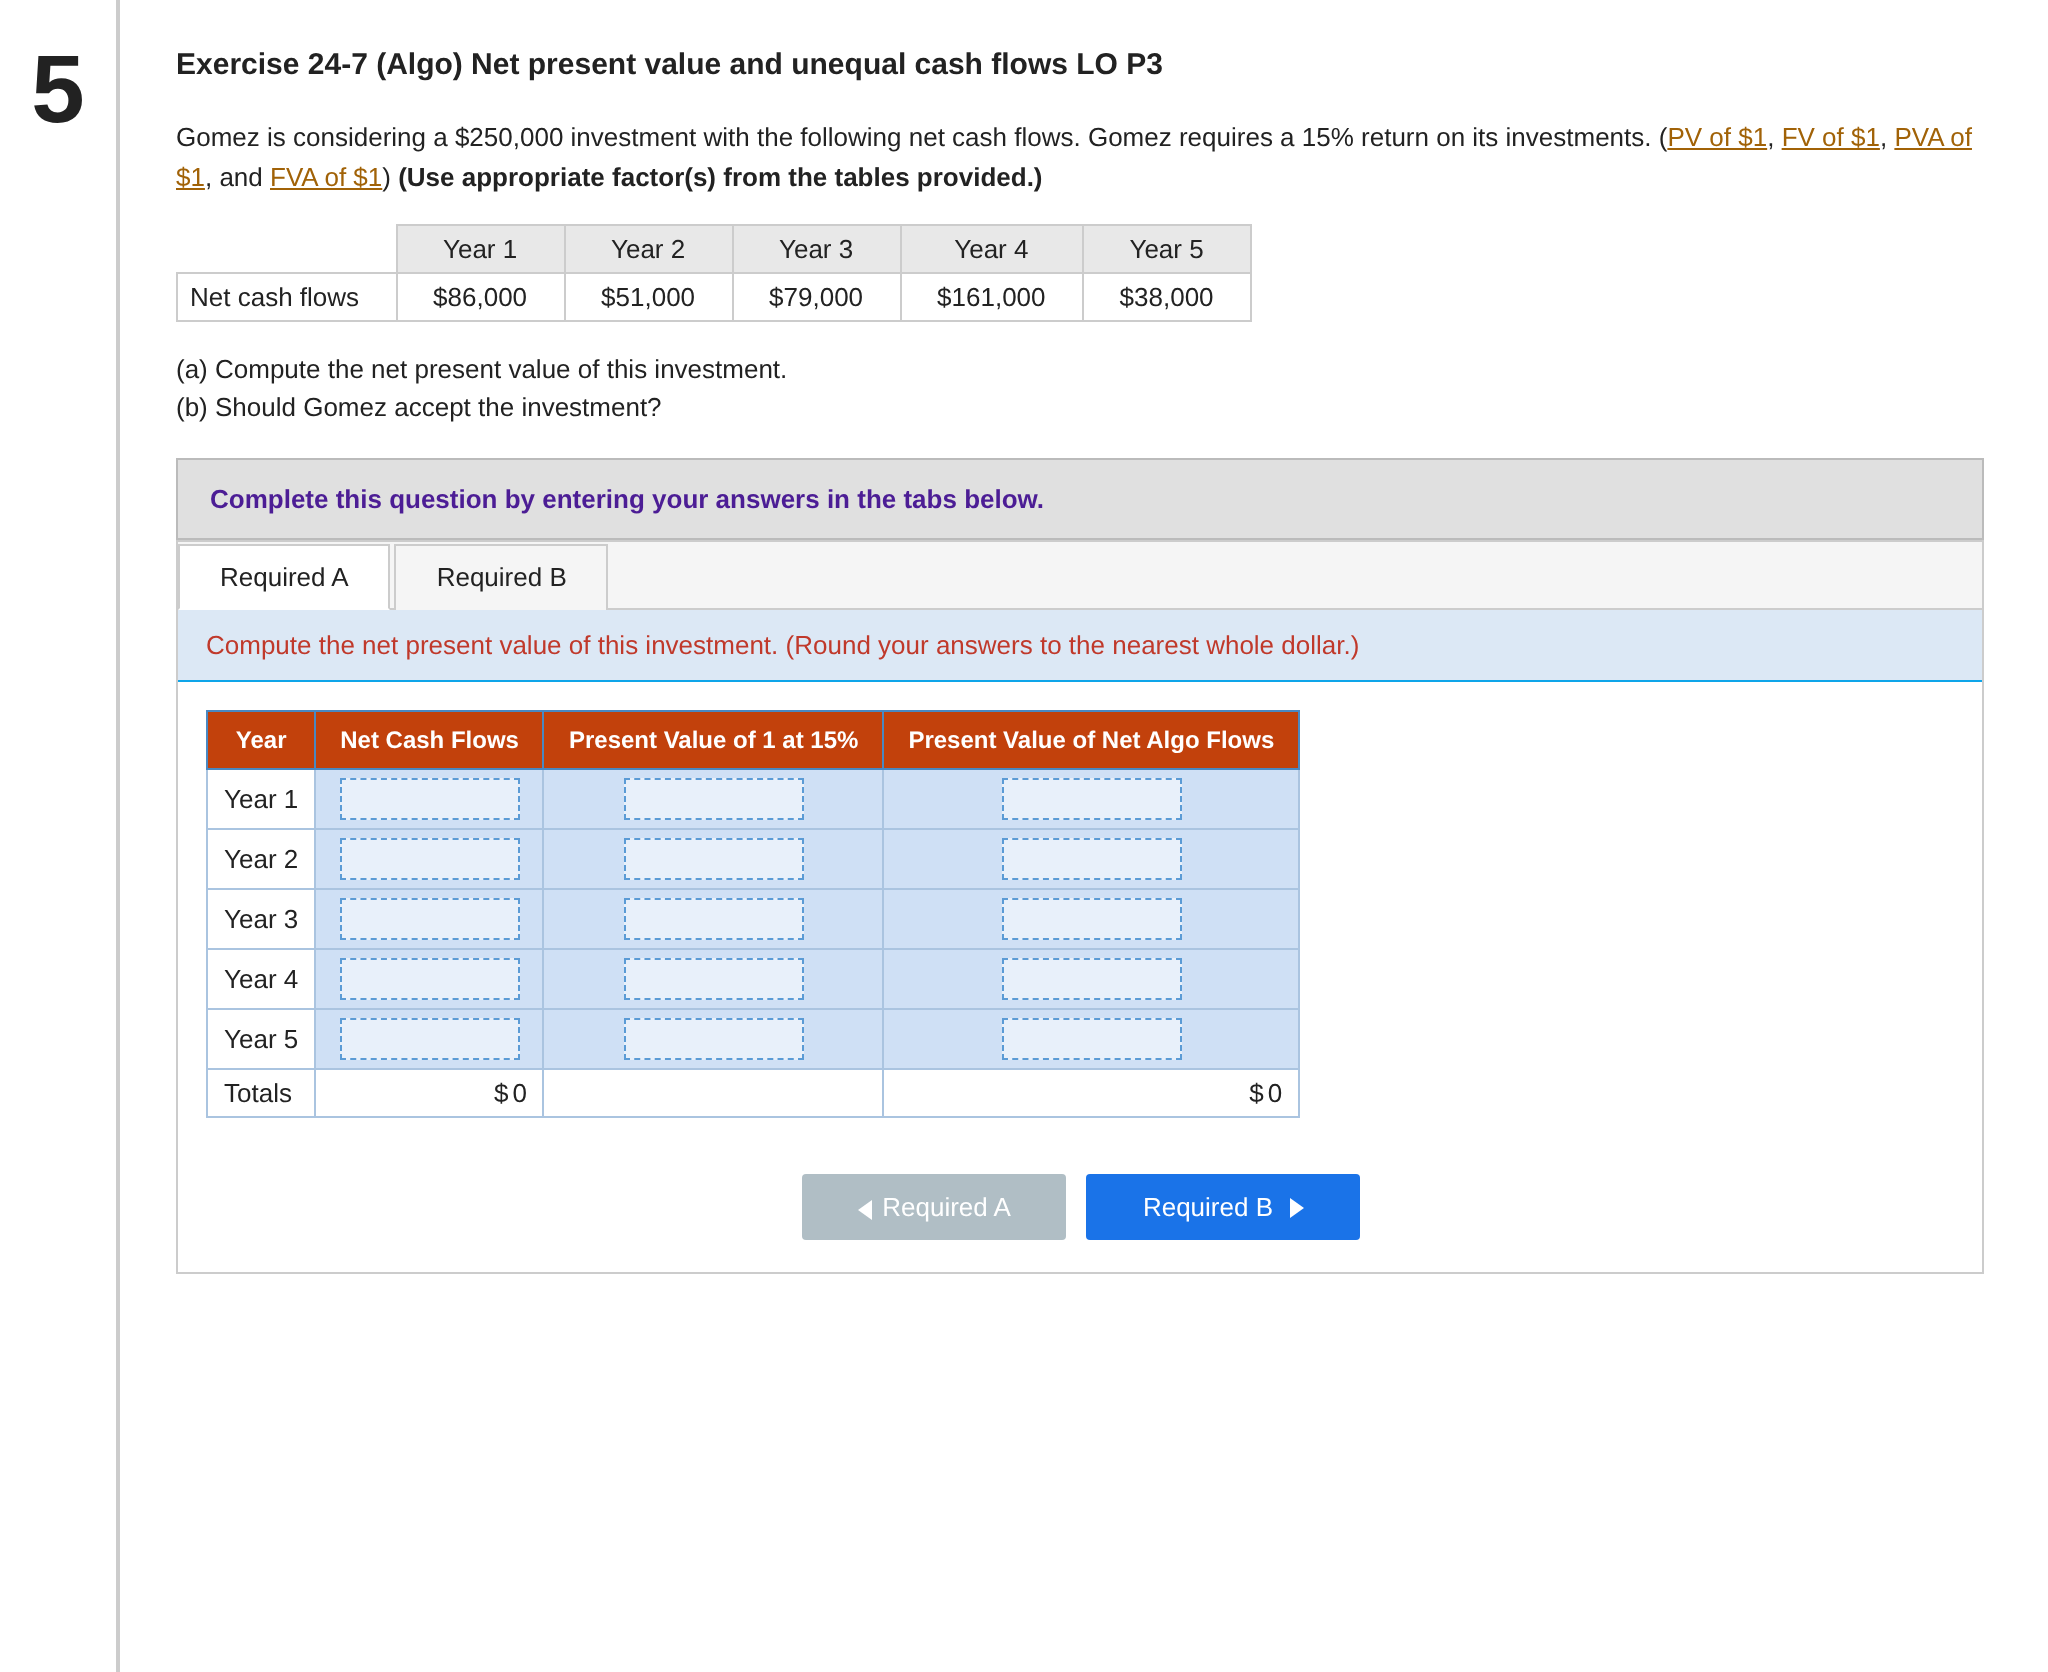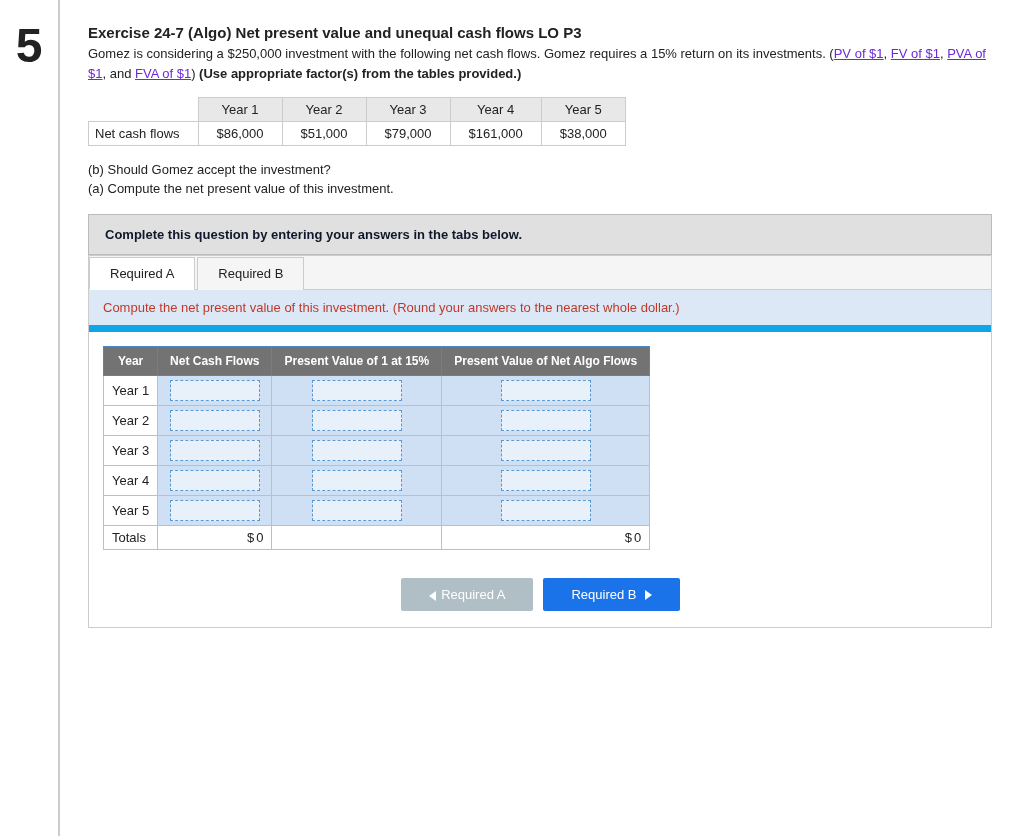--- a/index.html
+++ b/index.html
@@ -30,31 +30,31 @@
       color: #222;
     }
     .main-content {
       flex: 1;
       padding: 24px 32px 40px 28px;
       background: #fff;
     }
     .exercise-title {
       font-size: 15px;
       font-weight: bold;
-      margin-bottom: 3px;
+      margin-bottom: 18px;
       color: #222;
     }
     .intro-text {
       font-size: 13px;
       margin-bottom: 14px;
       line-height: 1.5;
       color: #222;
     }
     .intro-text a {
-      color: #6d28d9;
+      color: #a16207;
       text-decoration: underline;
     }
     .bold-instruction {
       font-weight: bold;
       color: #222;
     }
     .cash-flow-table {
       width: auto;
       border-collapse: collapse;
       margin-bottom: 16px;
@@ -82,21 +82,21 @@
       color: #222;
     }
     .complete-box {
       background: #e0e0e0;
       border: 1px solid #bbb;
       padding: 12px 16px;
       margin-top: 18px;
       margin-bottom: 0;
       font-size: 13px;
       font-weight: bold;
-      color: #0f172a;
+      color: #4c1d95;
     }
     .tabs-container {
       border: 1px solid #ccc;
       margin-top: 0;
     }
     .tabs-header {
       display: flex;
       background: #f5f5f5;
       border-bottom: 1px solid #ccc;
     }
@@ -119,21 +119,21 @@
     }
     .tab-content {
       background: #fff;
       padding: 0;
     }
     .compute-instruction {
       background: #dce8f5;
       padding: 10px 14px;
       font-size: 13px;
       color: #222;
-      border-bottom: 7px solid #0ea5e9;
+      border-bottom: 1px solid #0ea5e9;
     }
     .compute-instruction span {
       color: #c0392b;
     }
     .data-table-wrapper {
       padding: 14px 14px 14px 14px;
     }
     .data-table {
       border-collapse: collapse;
       font-size: 13px;
@@ -153,21 +153,21 @@
       border: 1px solid #aac4e0;
       text-align: center;
       background: #fff;
     }
     .data-table td.label-cell {
       text-align: left;
       background: #fff;
       color: #222;
     }
     .data-table tr.header-row th {
-      background: #737373;
+      background: #c2410c;
       margin-left: 35px;
     }
     .data-table input[type="text"] {
       width: 90px;
       border: 1px dashed #5b9bd5;
       outline: none;
       padding: 2px 4px;
       font-size: 13px;
       background: #e8f0fa;
       text-align: right;
@@ -280,22 +280,22 @@
           <td>Net cash flows</td>
           <td>$86,000</td>
           <td>$51,000</td>
           <td>$79,000</td>
           <td>$161,000</td>
           <td>$38,000</td>
         </tr>
       </tbody>
     </table>
 
+    <p class="question-text">(a) Compute the net present value of this investment.</p>
     <p class="question-text">(b) Should Gomez accept the investment?</p>
-    <p class="question-text">(a) Compute the net present value of this investment.</p>
 
     <div class="complete-box">
       <span>Complete this question by entering your answers in the tabs below.</span>
     </div>
 
     <div class="tabs-container">
       <div class="tabs-header">
         <div class="tab active">Required A</div>
         <div class="tab">Required B</div>
       </div>

